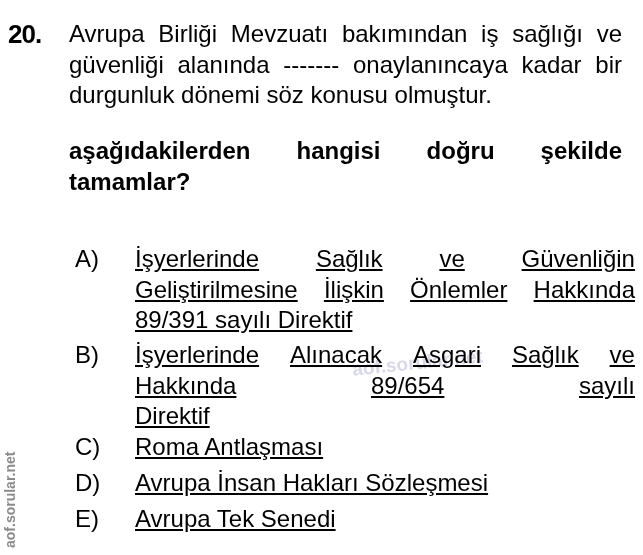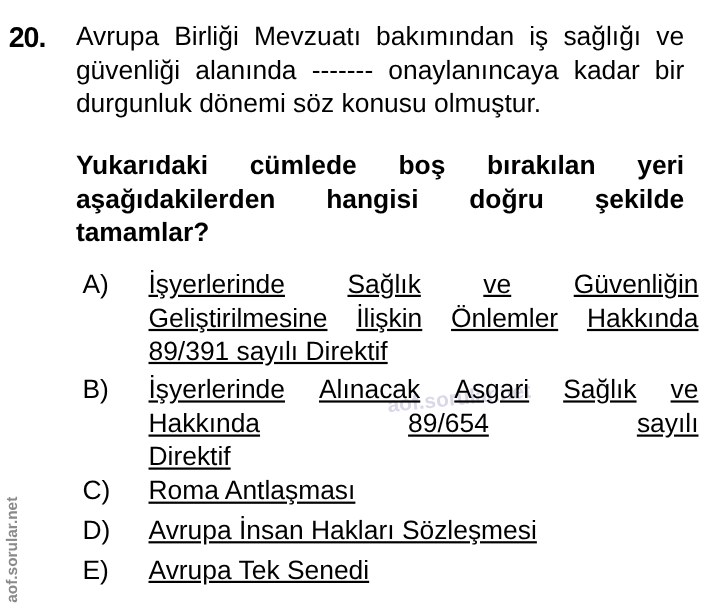--- a/index.html
+++ b/index.html
@@ -28,27 +28,20 @@
 
 <div class="q-num">20.</div>
 
 <div class="stem">
   <span class="line">Avrupa Birliği Mevzuatı bakımından iş sağlığı ve</span>
   <span class="line">güvenliği alanında ------- onaylanıncaya kadar bir</span>
   <span class="line last">durgunluk dönemi söz konusu olmuştur.</span>
 </div>
 
 <div class="prompt">
-  <div class="line">
-    <span>Yukarıdaki</span>
-    <span>cümlede</span>
-    <span>boş</span>
-    <span>bırakılan</span>
-    <span>yeri</span>
-  </div>
   <div class="line">
     <span>aşağıdakilerden</span>
     <span>hangisi</span>
     <span>doğru</span>
     <span>şekilde</span>
   </div>
   <div class="line last">
     <span>tamamlar?</span>
   </div>
 </div>

